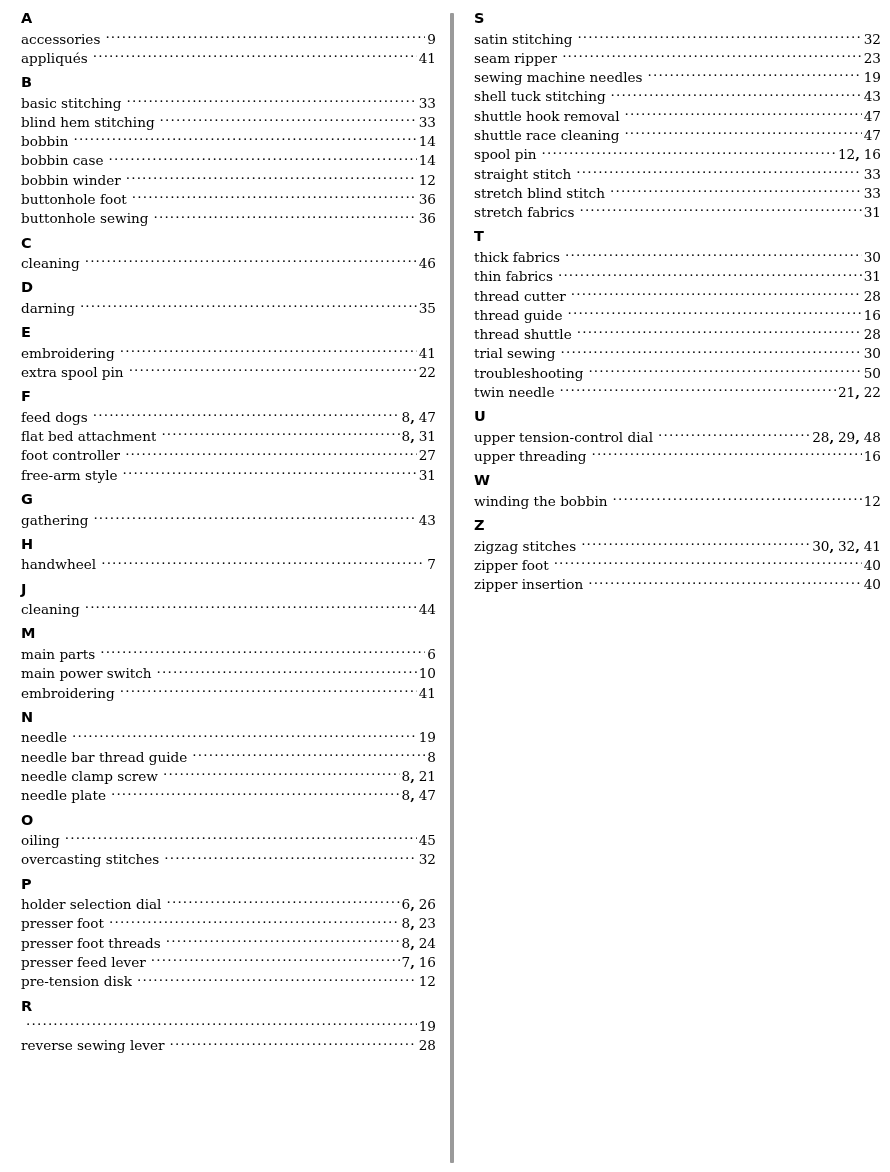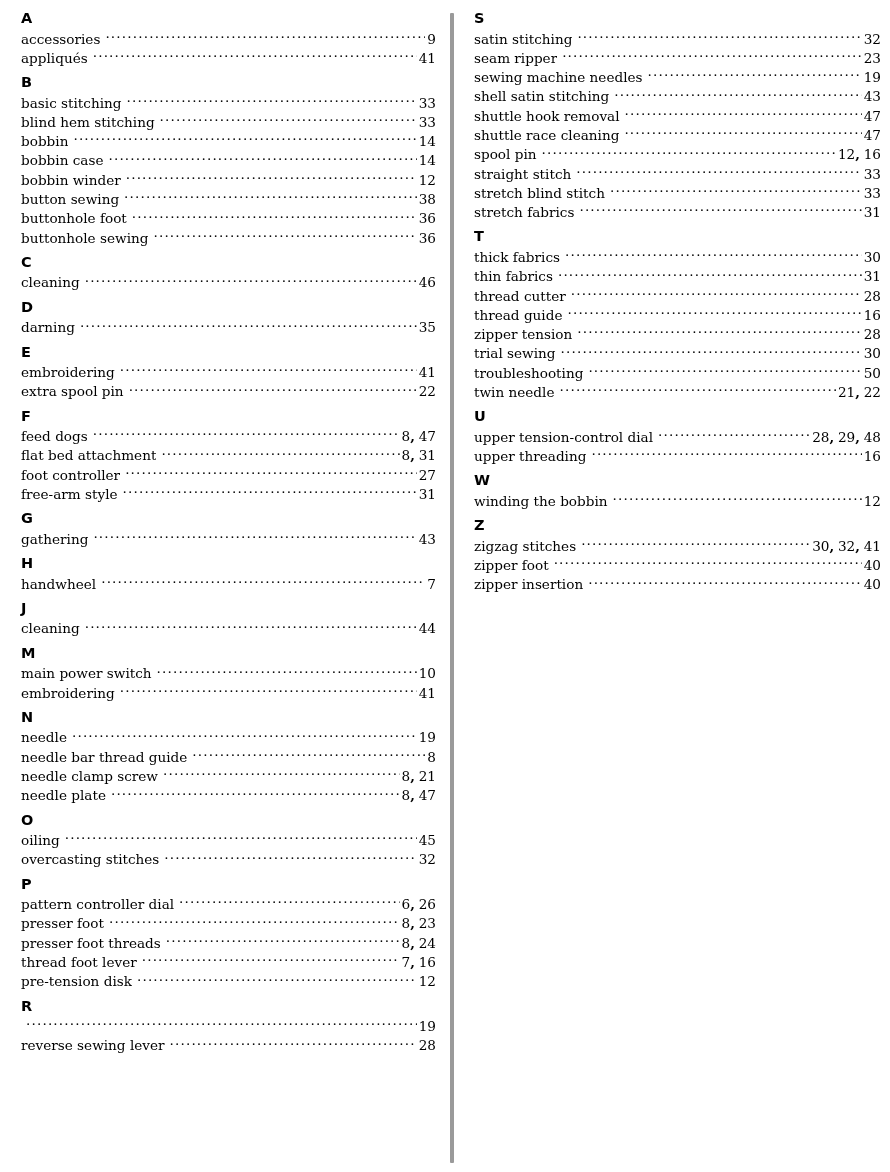--- a/index.html
+++ b/index.html
@@ -156,25 +156,20 @@
           <span class="entry-term">bobbin case</span>
           <span class="entry-leader"></span>
           <span class="entry-pages"><span>14</span></span>
         </div>
         <div class="entry">
           <span class="entry-term">bobbin winder</span>
           <span class="entry-leader"></span>
           <span class="entry-pages"><span>12</span></span>
         </div>
         <div class="entry">
-          <span class="entry-term">button sewing</span>
-          <span class="entry-leader"></span>
-          <span class="entry-pages"><span>38</span></span>
-        </div>
-        <div class="entry">
           <span class="entry-term">buttonhole foot</span>
           <span class="entry-leader"></span>
           <span class="entry-pages"><span>36</span></span>
         </div>
         <div class="entry">
           <span class="entry-term">buttonhole sewing</span>
           <span class="entry-leader"></span>
           <span class="entry-pages"><span>36</span></span>
         </div>
         <div class="letter-heading">C</div>
@@ -234,20 +229,25 @@
           <span class="entry-pages"><span>7</span></span>
         </div>
         <div class="letter-heading">J</div>
         <div class="entry">
           <span class="entry-term">cleaning</span>
           <span class="entry-leader"></span>
           <span class="entry-pages"><span>44</span></span>
         </div>
         <div class="letter-heading">M</div>
         <div class="entry">
+          <span class="entry-term">main parts</span>
+          <span class="entry-leader"></span>
+          <span class="entry-pages"><span>6</span></span>
+        </div>
+        <div class="entry">
           <span class="entry-term">main power switch</span>
           <span class="entry-leader"></span>
           <span class="entry-pages"><span>10</span></span>
         </div>
         <div class="entry">
           <span class="entry-term">embroidering</span>
           <span class="entry-leader"></span>
           <span class="entry-pages"><span>41</span></span>
         </div>
         <div class="letter-heading">N</div>
@@ -277,36 +277,36 @@
           <span class="entry-leader"></span>
           <span class="entry-pages"><span>45</span></span>
         </div>
         <div class="entry">
           <span class="entry-term">overcasting stitches</span>
           <span class="entry-leader"></span>
           <span class="entry-pages"><span>32</span></span>
         </div>
         <div class="letter-heading">P</div>
         <div class="entry">
-          <span class="entry-term">pattern controller dial</span>
+          <span class="entry-term">holder selection dial</span>
           <span class="entry-leader"></span>
           <span class="entry-pages"><span>6</span><span class="pg-sep">, </span><span>26</span></span>
         </div>
         <div class="entry">
           <span class="entry-term">presser foot</span>
           <span class="entry-leader"></span>
           <span class="entry-pages"><span>8</span><span class="pg-sep">, </span><span>23</span></span>
         </div>
         <div class="entry">
           <span class="entry-term">presser foot threads</span>
           <span class="entry-leader"></span>
           <span class="entry-pages"><span>8</span><span class="pg-sep">, </span><span>24</span></span>
         </div>
         <div class="entry">
-          <span class="entry-term">thread foot lever</span>
+          <span class="entry-term">presser feed lever</span>
           <span class="entry-leader"></span>
           <span class="entry-pages"><span>7</span><span class="pg-sep">, </span><span>16</span></span>
         </div>
         <div class="entry">
           <span class="entry-term">pre-tension disk</span>
           <span class="entry-leader"></span>
           <span class="entry-pages"><span>12</span></span>
         </div>
         <div class="letter-heading">R</div>
         <div class="entry">
@@ -330,21 +330,21 @@
           <span class="entry-term">seam ripper</span>
           <span class="entry-leader"></span>
           <span class="entry-pages"><span>23</span></span>
         </div>
         <div class="entry">
           <span class="entry-term">sewing machine needles</span>
           <span class="entry-leader"></span>
           <span class="entry-pages"><span>19</span></span>
         </div>
         <div class="entry">
-          <span class="entry-term">shell satin stitching</span>
+          <span class="entry-term">shell tuck stitching</span>
           <span class="entry-leader"></span>
           <span class="entry-pages"><span>43</span></span>
         </div>
         <div class="entry">
           <span class="entry-term">shuttle hook removal</span>
           <span class="entry-leader"></span>
           <span class="entry-pages"><span>47</span></span>
         </div>
         <div class="entry">
           <span class="entry-term">shuttle race cleaning</span>
@@ -386,21 +386,21 @@
           <span class="entry-term">thread cutter</span>
           <span class="entry-leader"></span>
           <span class="entry-pages"><span>28</span></span>
         </div>
         <div class="entry">
           <span class="entry-term">thread guide</span>
           <span class="entry-leader"></span>
           <span class="entry-pages"><span>16</span></span>
         </div>
         <div class="entry">
-          <span class="entry-term">zipper tension</span>
+          <span class="entry-term">thread shuttle</span>
           <span class="entry-leader"></span>
           <span class="entry-pages"><span>28</span></span>
         </div>
         <div class="entry">
           <span class="entry-term">trial sewing</span>
           <span class="entry-leader"></span>
           <span class="entry-pages"><span>30</span></span>
         </div>
         <div class="entry">
           <span class="entry-term">troubleshooting</span>

